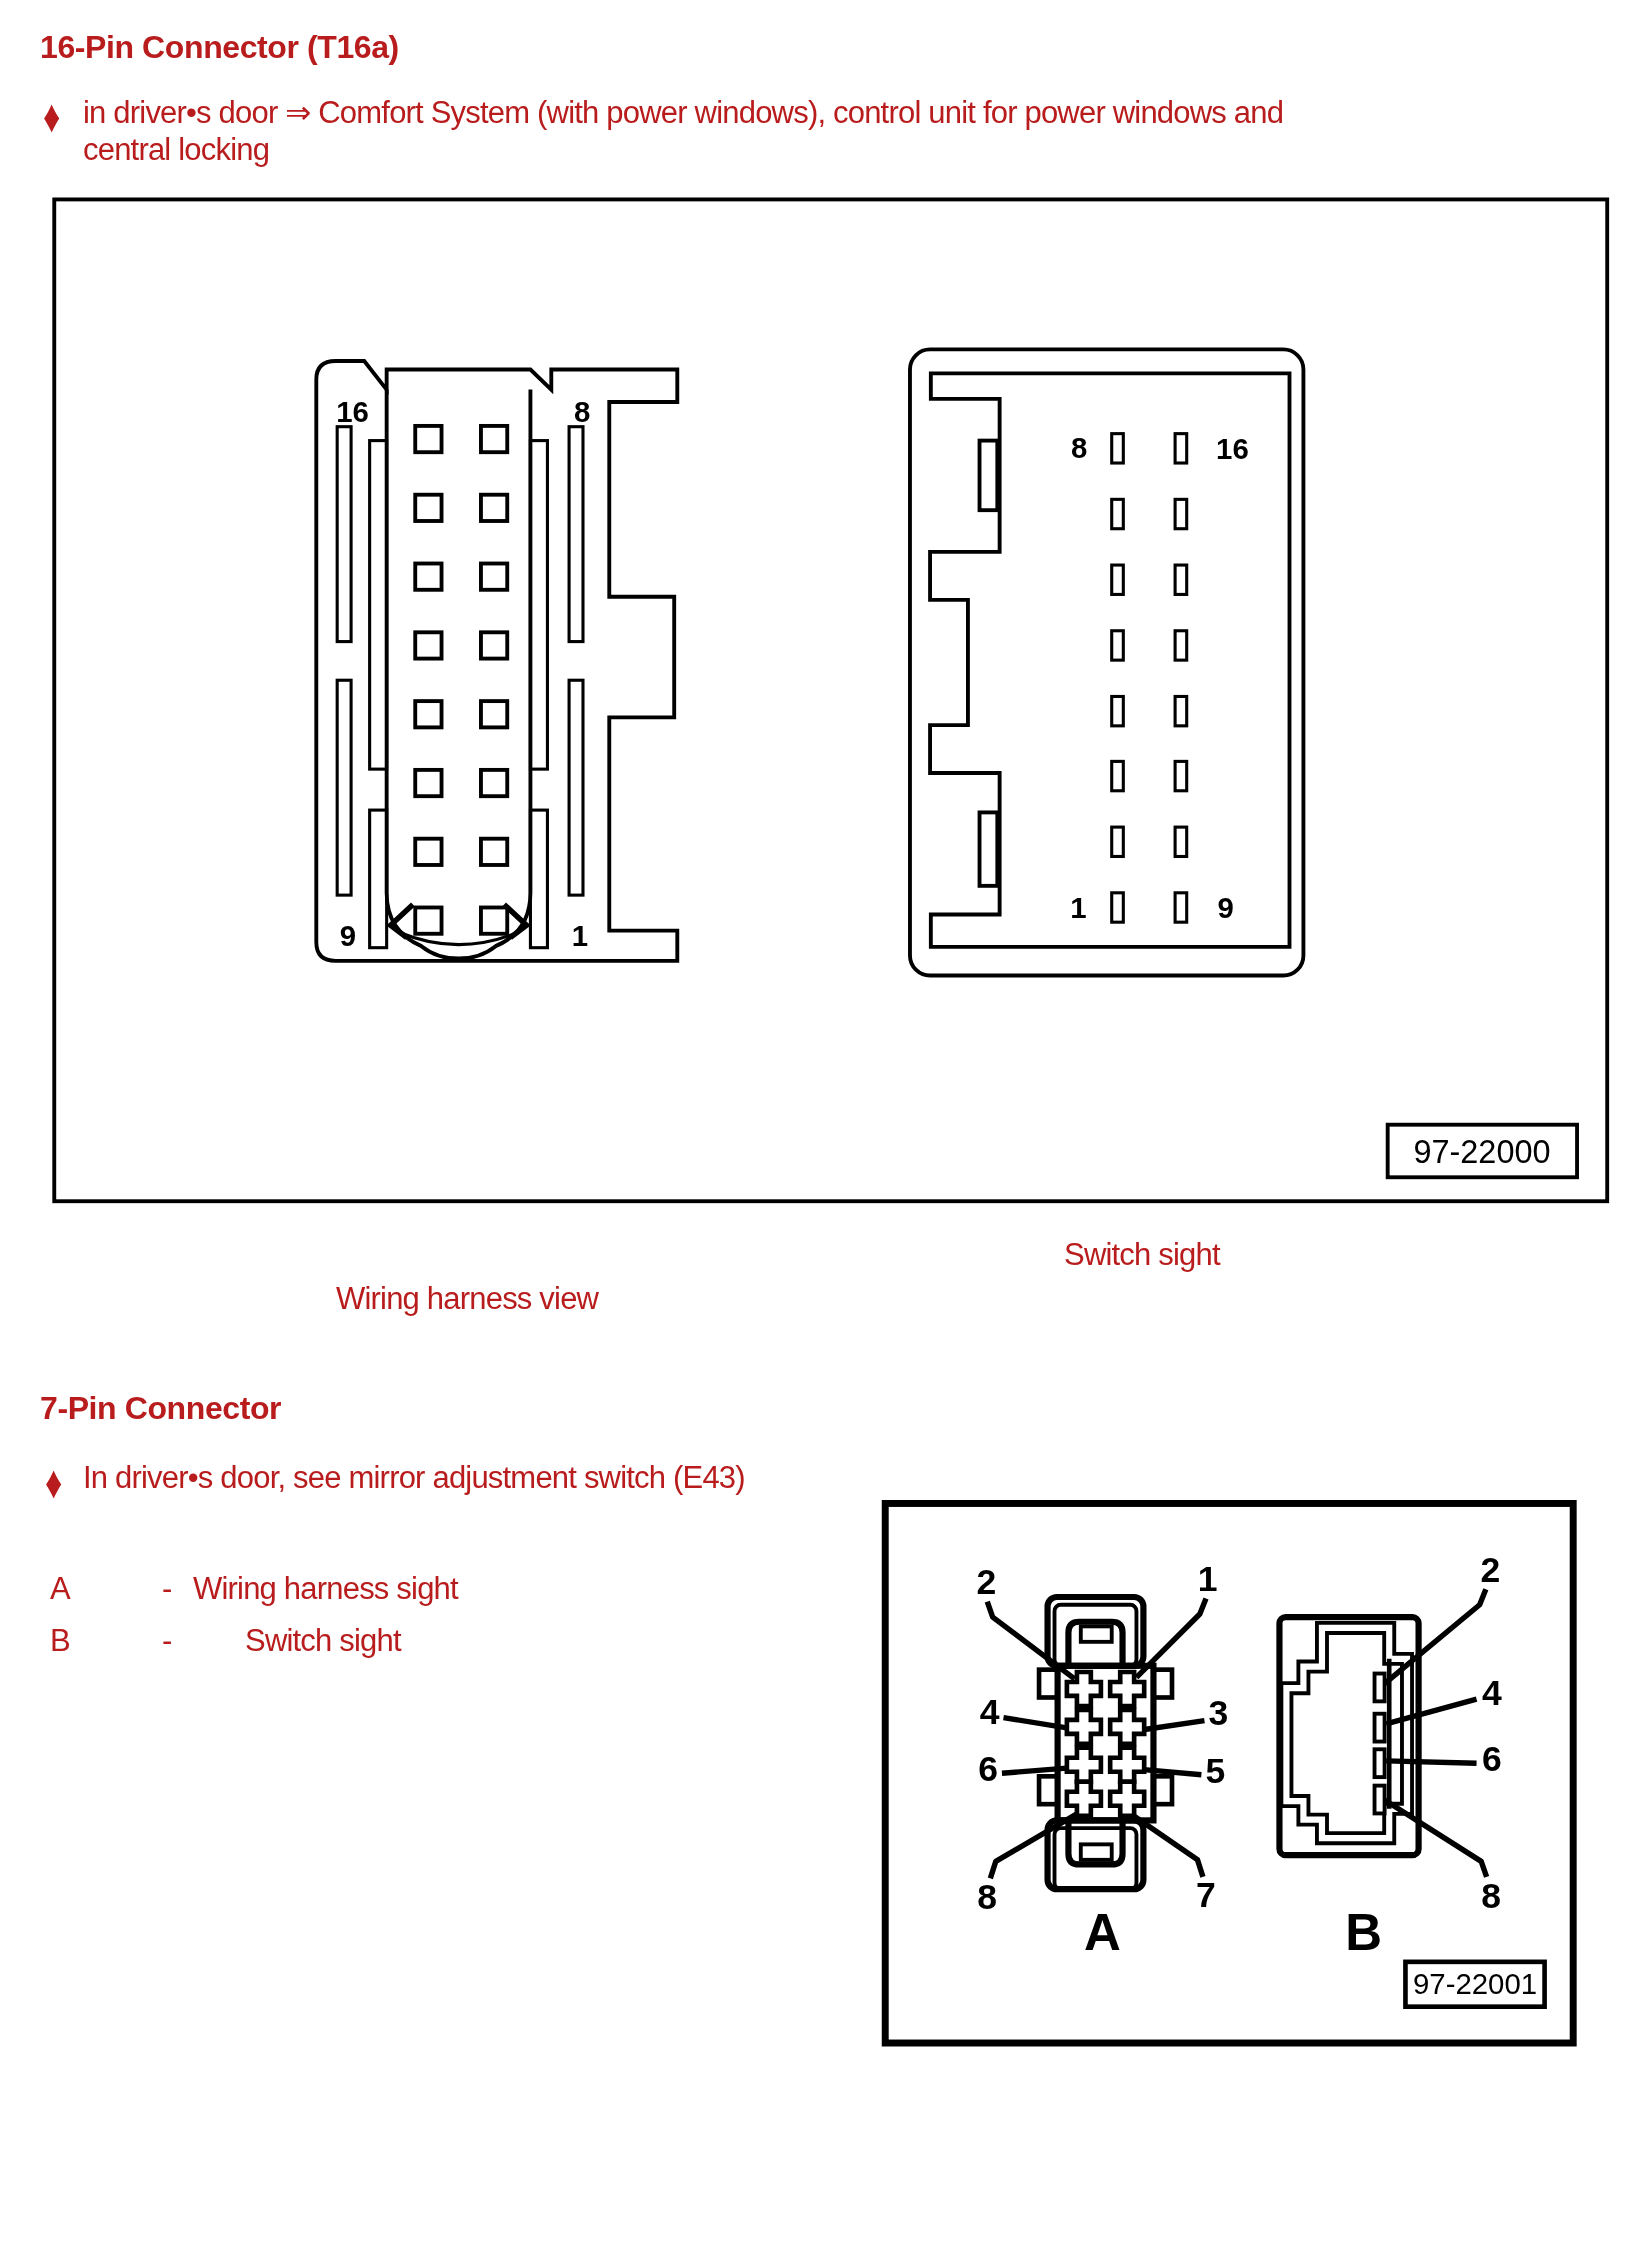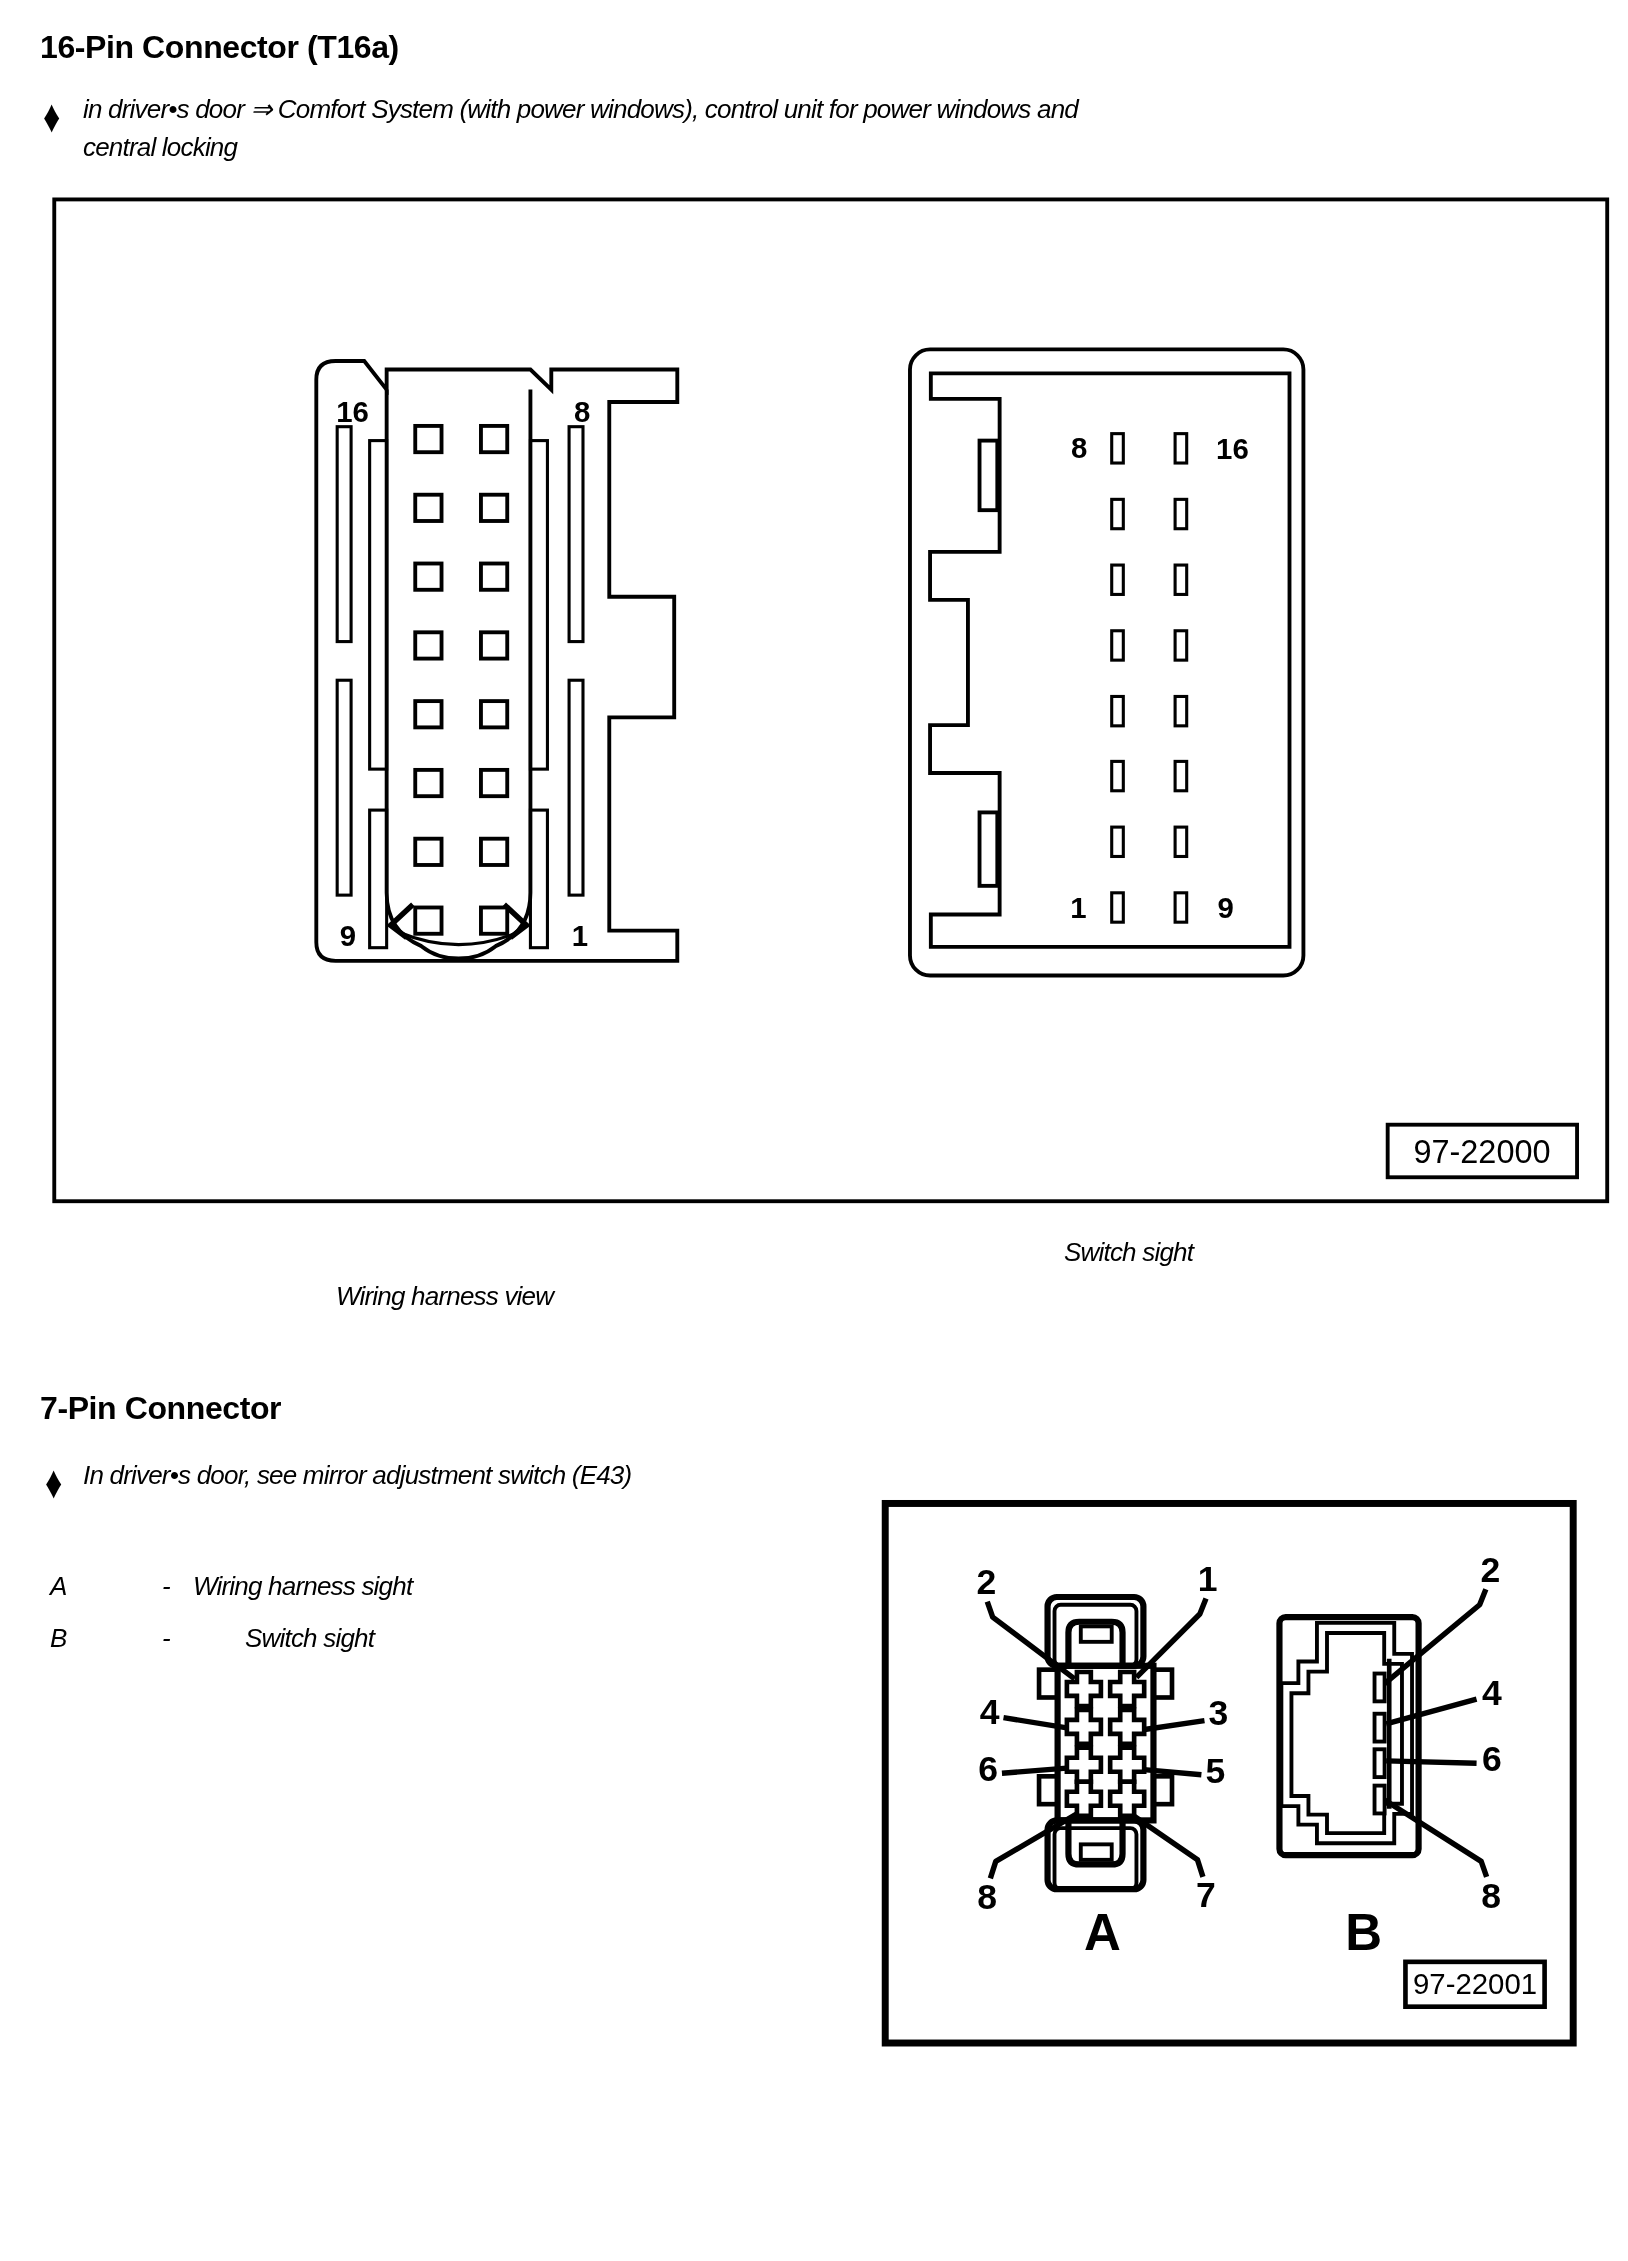--- a/index.html
+++ b/index.html
@@ -1,22 +1,22 @@
 <!DOCTYPE html>
 <html style="font-size:12.4px"><head>
 <meta charset="utf-8">
 <style>
   html,body{margin:0;padding:0;background:#888;}
   .page{
     position:relative; width:1629px; height:2261px; background:#ffffff;
-    font-family:"Liberation Sans", sans-serif; color:#000000; overflow:hidden;
+    font-family:"Liberation Sans", sans-serif; color:#b91c1c; overflow:hidden;
   }
   .abs{position:absolute; white-space:nowrap;}
   .h1{font-size:32px; font-weight:bold; letter-spacing:-0.4px;}
-  .body-t{font-size:26px; letter-spacing:-0.8px;font-style:italic;}
+  .body-t{font-size:31px; letter-spacing:-0.8px;}
   .diamond{font-size:34px; display:inline-block; transform:scaleY(1.35); transform-origin:top;}
   svg text{font-family:"Liberation Sans", sans-serif; fill:#000;}
   .svg-layer{position:absolute; left:0; top:0;}
   .pinlab{font-size:38px; font-weight:bold;}
   .figid1{font-size:42px;}
   .figid2{font-size:38px;}
   .numlab{font-size:46px; font-weight:bold;}
   .viewlab{font-size:66px; font-weight:bold;}
 </style>
 </head>

